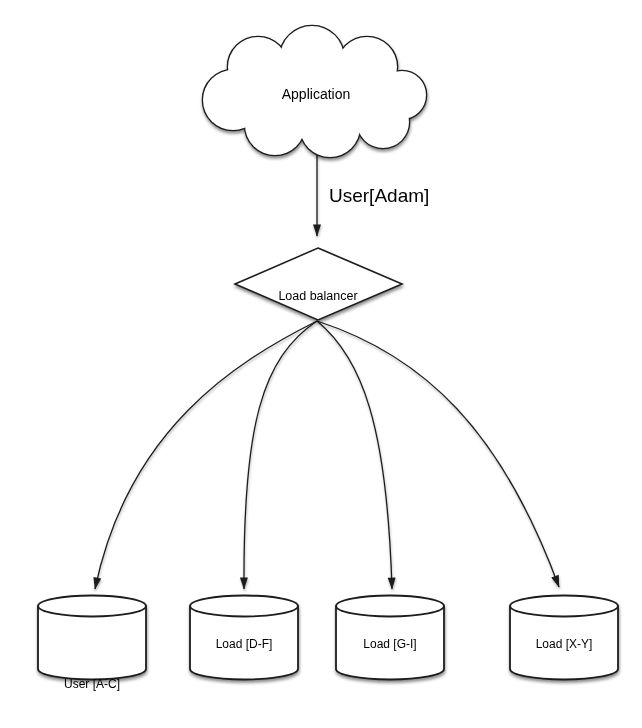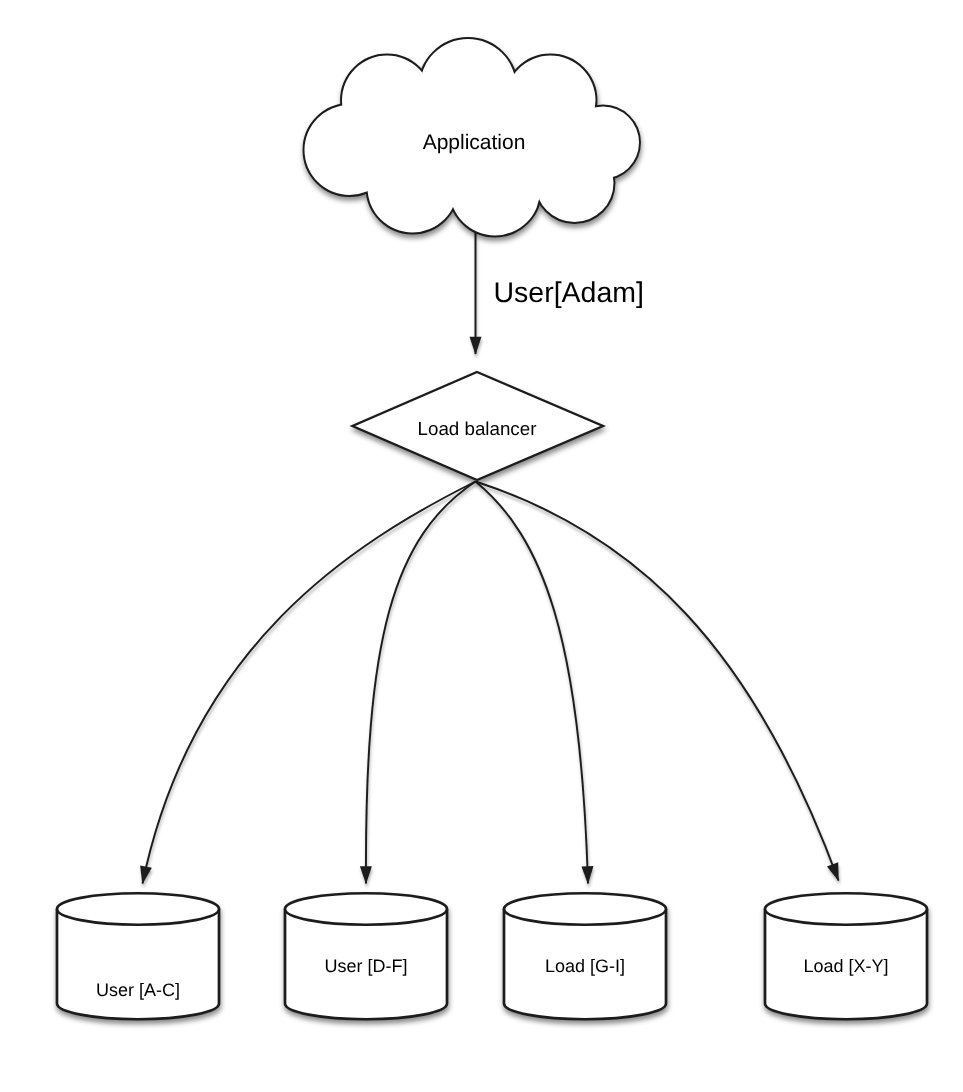--- a/index.html
+++ b/index.html
@@ -14,23 +14,23 @@
   .canvas svg { position: absolute; left: 0; top: 0; }
   .label {
     position: absolute;
     color: #000000;
     white-space: nowrap;
     -webkit-font-smoothing: antialiased;
   }
   .label.centered { transform: translate(-50%, -50%); }
   .app-label   { left: 316px; top: 94px;  font-size: 14px; }
   .edge-label  { left: 329px; top: 185px; font-size: 19px; }
-  .lb-label    { left: 318px; top: 286px; font-size: 12.5px; text-align: center; }
+  .lb-label    { left: 318px; top: 296px; font-size: 12.5px; text-align: center; }
   .shard-label { font-size: 12px; }
-  .shard-label.s1 { left: 92px;  top: 660px; }
+  .shard-label.s1 { left: 92px;  top: 684px; }
   .shard-label.s2 { left: 244px; top: 644px; }
   .shard-label.s3 { left: 390px; top: 644px; }
   .shard-label.s4 { left: 564px; top: 644px; }
 </style>
 </head>
 <body>
 
 <div class="canvas">
 
   <svg width="642" height="728" viewBox="0 0 642 728">
@@ -95,17 +95,17 @@
     <g filter="url(#fShape)">
       <path d="M510,606 L510,669 A54,10.5 0 0 0 618,669 L618,606" fill="#ffffff" stroke="#1c1c1c" stroke-width="1.8"></path>
       <ellipse cx="564" cy="606" rx="54" ry="10.5" fill="#ffffff" stroke="#1c1c1c" stroke-width="1.8"></ellipse>
     </g>
   </svg>
 
   <div class="label centered app-label">Application</div>
   <div class="label edge-label">User[Adam]</div>
   <div class="label centered lb-label">Load balancer</div>
   <div class="label centered shard-label s1">User [A-C]</div>
-  <div class="label centered shard-label s2">User [D-F]</div>
+  <div class="label centered shard-label s2">Load [D-F]</div>
   <div class="label centered shard-label s3">Load [G-I]</div>
   <div class="label centered shard-label s4">Load [X-Y]</div>
 
 </div>
 
 </body></html>

